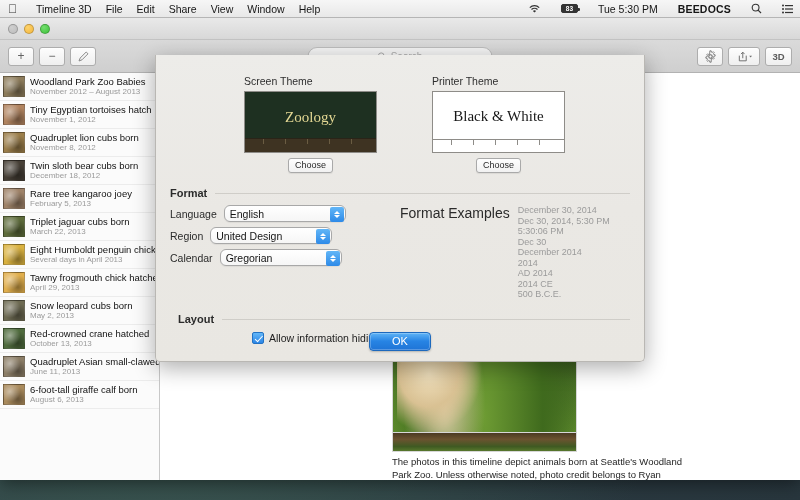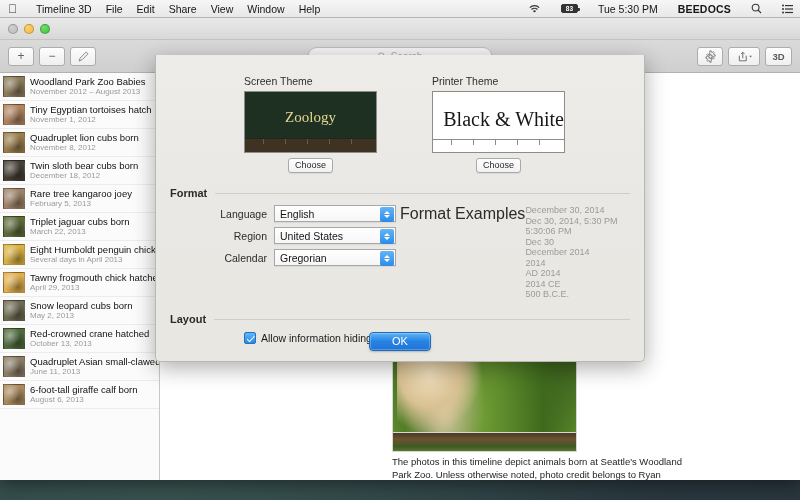--- a/index.html
+++ b/index.html
@@ -203,22 +203,22 @@
   .theme-prev.screen .tlabel {
     position: absolute; left: 0; right: 0; top: 17px; text-align: center;
     font-family: "Liberation Serif", serif; font-size: 15px; color: #e3d793;
   }
   .theme-prev.screen .tbar {
     position: absolute; left: 0; right: 0; bottom: 0; height: 14px;
     background: #3e3322; border-top: 1px solid #2a2418;
   }
   .theme-prev.printer { background: #ffffff; }
   .theme-prev.printer .tlabel {
-    position: absolute; left: 0; right: 0; top: 16px; text-align: right;
-    font-family: "Liberation Serif", serif; font-size: 20px; color: #171717;
+    position: absolute; left: 0; right: 0; top: 16px; text-align: center;
+    font-family: "Liberation Serif", serif; font-size: 15px; color: #171717;
   }
   .theme-prev.printer .tbar {
     position: absolute; left: 0; right: 0; bottom: 0; height: 13px;
     background: #ffffff; border-top: 1px solid #8e8c88;
   }
   .ticks { position: absolute; left: 0; right: 0; top: 0; height: 100%; }
   .ticks i {
     position: absolute; top: 0; width: 1px; height: 5px; display: block;
   }
   .theme-prev.screen .ticks i { background: #6a5c42; }
@@ -229,51 +229,51 @@
     border: 1px solid #a9a9a9; border-radius: 3px;
     font-family: "Liberation Sans", sans-serif;
     font-size: 9px; color: #2a2a2a; line-height: 13px; text-align: center;
     box-shadow: 0 1px 1px rgba(0,0,0,.07);
   }
 
   
   #format { padding-top: 14px; }
   #fmt-body { display: flex; padding: 6px 0 0 0; }
   #fmt-fields { width: 240px; padding-left: 14px; }
-  .field-row { display: flex; align-items: center; justify-content: flex-end; margin-bottom: 5px; }
+  .field-row { display: flex; align-items: center; margin-bottom: 5px; }
   .field-label { font-size: 10.5px; color: #2b2b2b; margin-right: 7px; white-space: nowrap; }
   .popup {
     width: 122px; height: 17px; position: relative;
     background: linear-gradient(to bottom, #ffffff 0%, #f6f6f6 100%);
-    border: 1px solid #a8a8a8; border-radius: 0;
+    border: 1px solid #a8a8a8; border-radius: 6px;
     display: flex; align-items: center;
     padding-left: 5px;
     font-size: 10.5px; color: #141414;
     box-shadow: 0 1px 1px rgba(0,0,0,.06);
   }
   .popup .stepper {
     position: absolute; right: 1px; top: 1px; width: 14px; height: 15px;
     background: linear-gradient(to bottom, #62b6f7 0%, #2d8ae8 100%);
     border-radius: 2px;
     display: flex; flex-direction: column; align-items: center; justify-content: center;
     gap: 1px;
   }
   .popup .stepper span {
     display: block; width: 0; height: 0;
     border-left: 3px solid transparent; border-right: 3px solid transparent;
   }
   .popup .stepper span.up { border-bottom: 3.5px solid #fff; }
   .popup .stepper span.dn { border-top: 3.5px solid #fff; }
 
   #fmt-examples { display: flex; padding-left: 4px; }
-  .fx-label { font-size: 16px; color: #2b2b2b; white-space: nowrap; }
+  .fx-label { font-size: 14px; color: #2b2b2b; white-space: nowrap; margin-right: 8px; }
   .fx-list { font-size: 9px; color: #9b9b9b; line-height: 10.5px; }
 
   
-  #layout-sec { padding-top: 13px; }
+  #layout-sec { padding-top: 13px; padding-left: 8px; }
   #layout-body { padding: 7px 0 0 88px; display: flex; align-items: center; gap: 5px; }
   .checkbox {
     width: 12px; height: 12px; border-radius: 2px;
     background: linear-gradient(to bottom, #63b7f8 0%, #2c86e6 100%);
     border: 1px solid #2272c4;
     position: relative; flex: 0 0 12px;
   }
   .checkbox::after {
     content: ""; position: absolute; left: 3.5px; top: 1px;
     width: 3px; height: 6.5px; border: solid #fff;
@@ -540,21 +540,21 @@
                 <span>English</span>
                 <span class="stepper">
                   <span class="up"></span>
                   <span class="dn"></span>
                 </span>
               </div>
             </div>
             <div class="field-row">
               <span class="field-label">Region</span>
               <div class="popup">
-                <span>United States</span>
+                <span>United Design</span>
                 <span class="stepper">
                   <span class="up"></span>
                   <span class="dn"></span>
                 </span>
               </div>
             </div>
             <div class="field-row">
               <span class="field-label">Calendar</span>
               <div class="popup">
                 <span>Gregorian</span>

